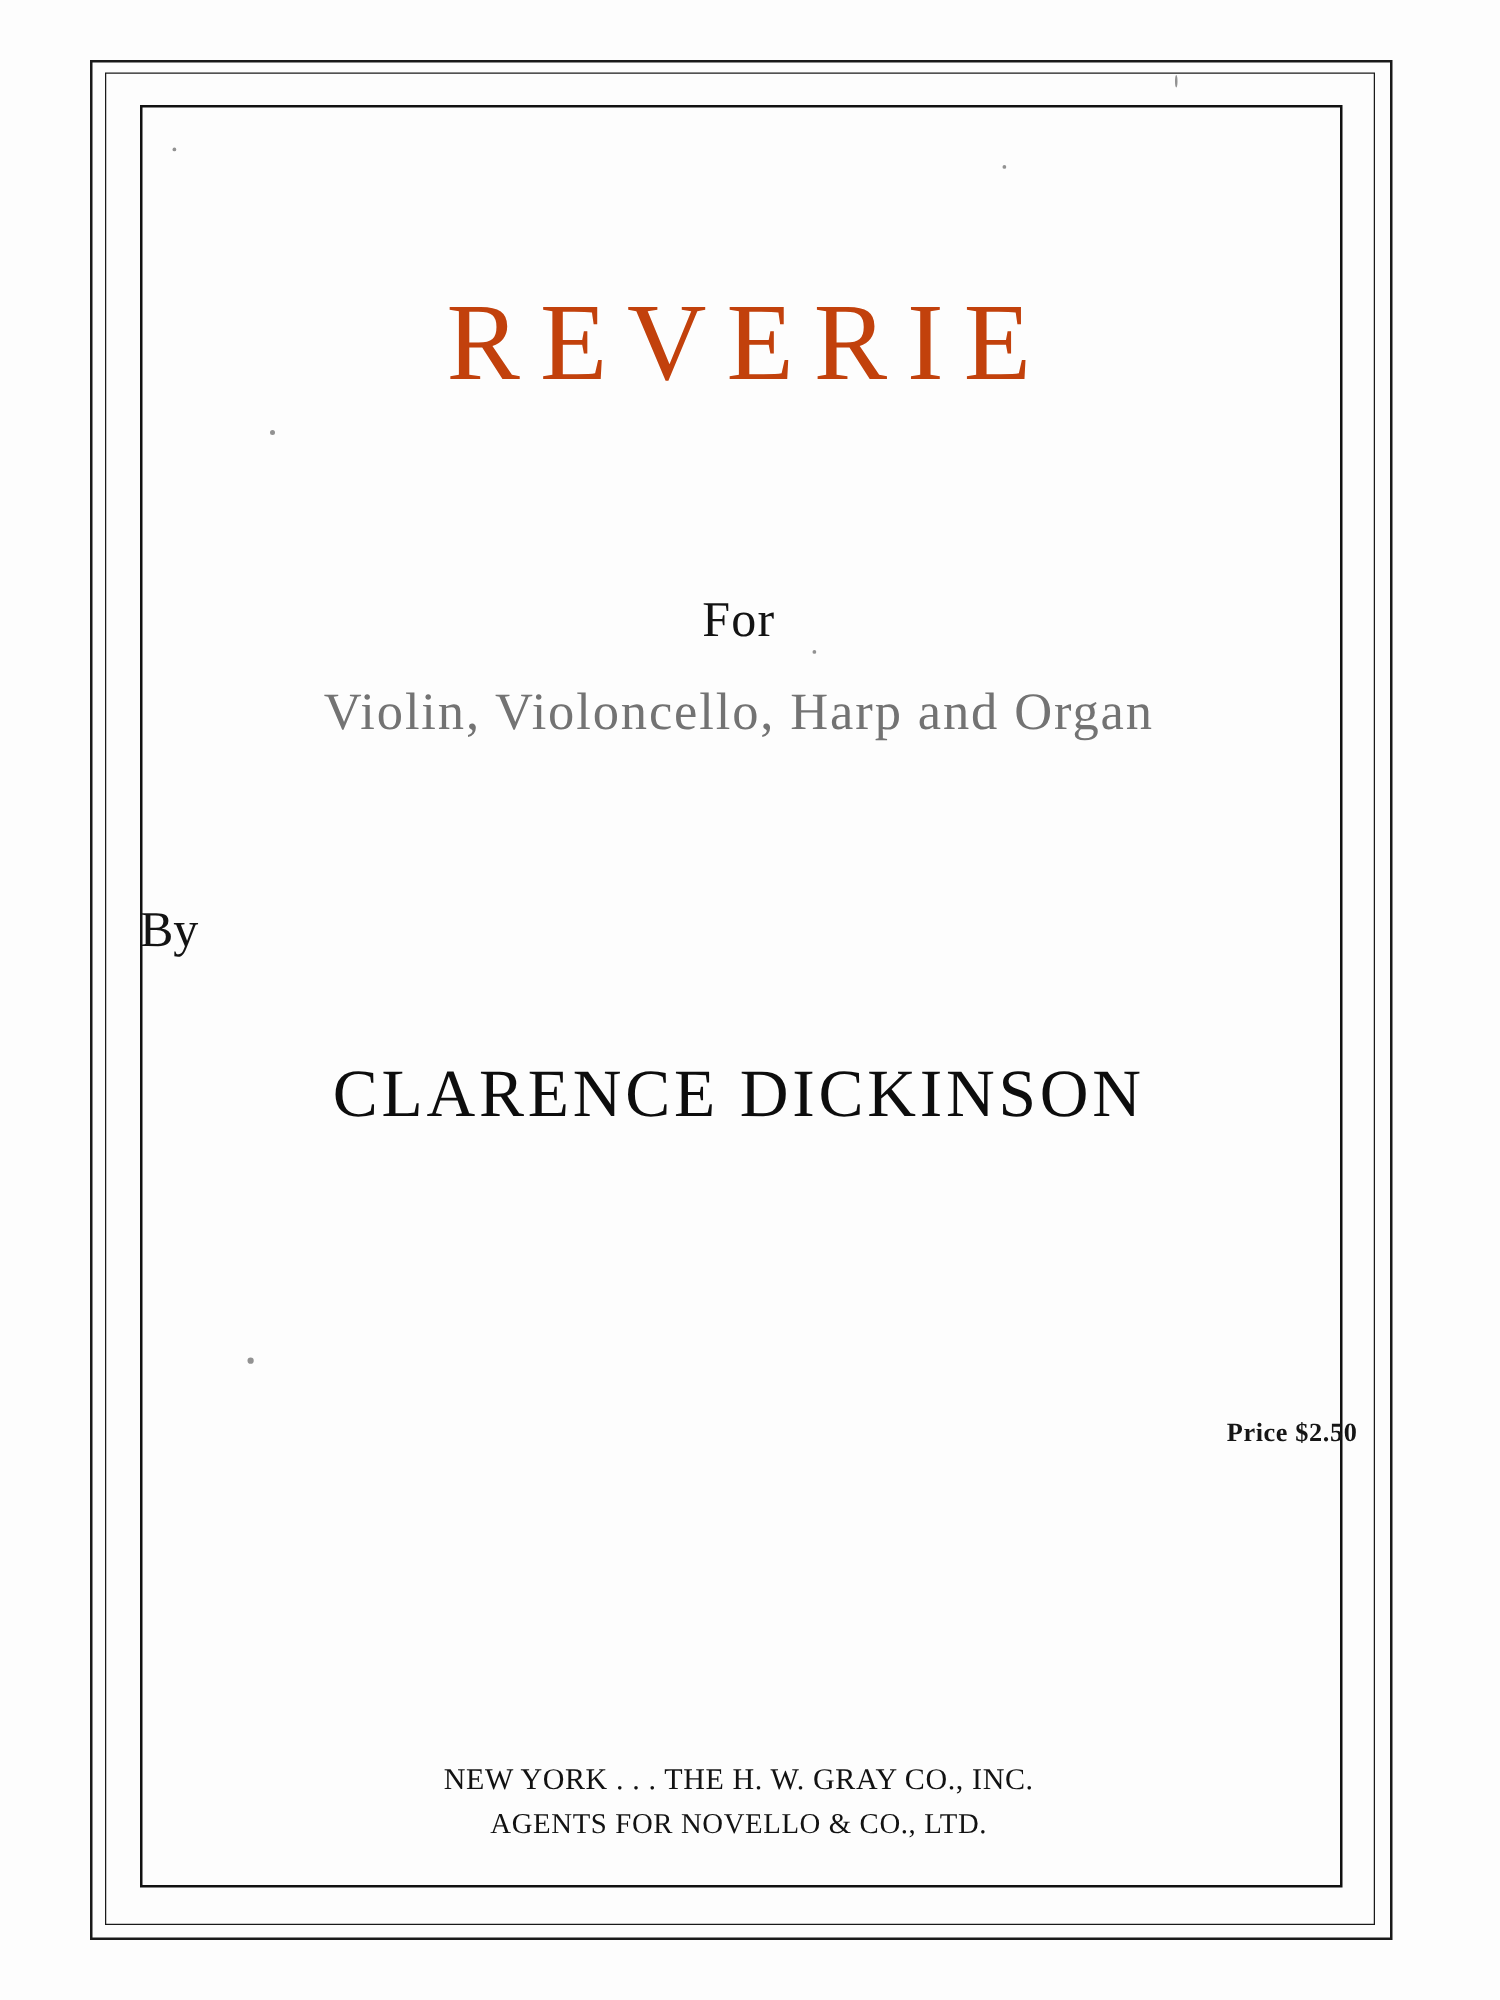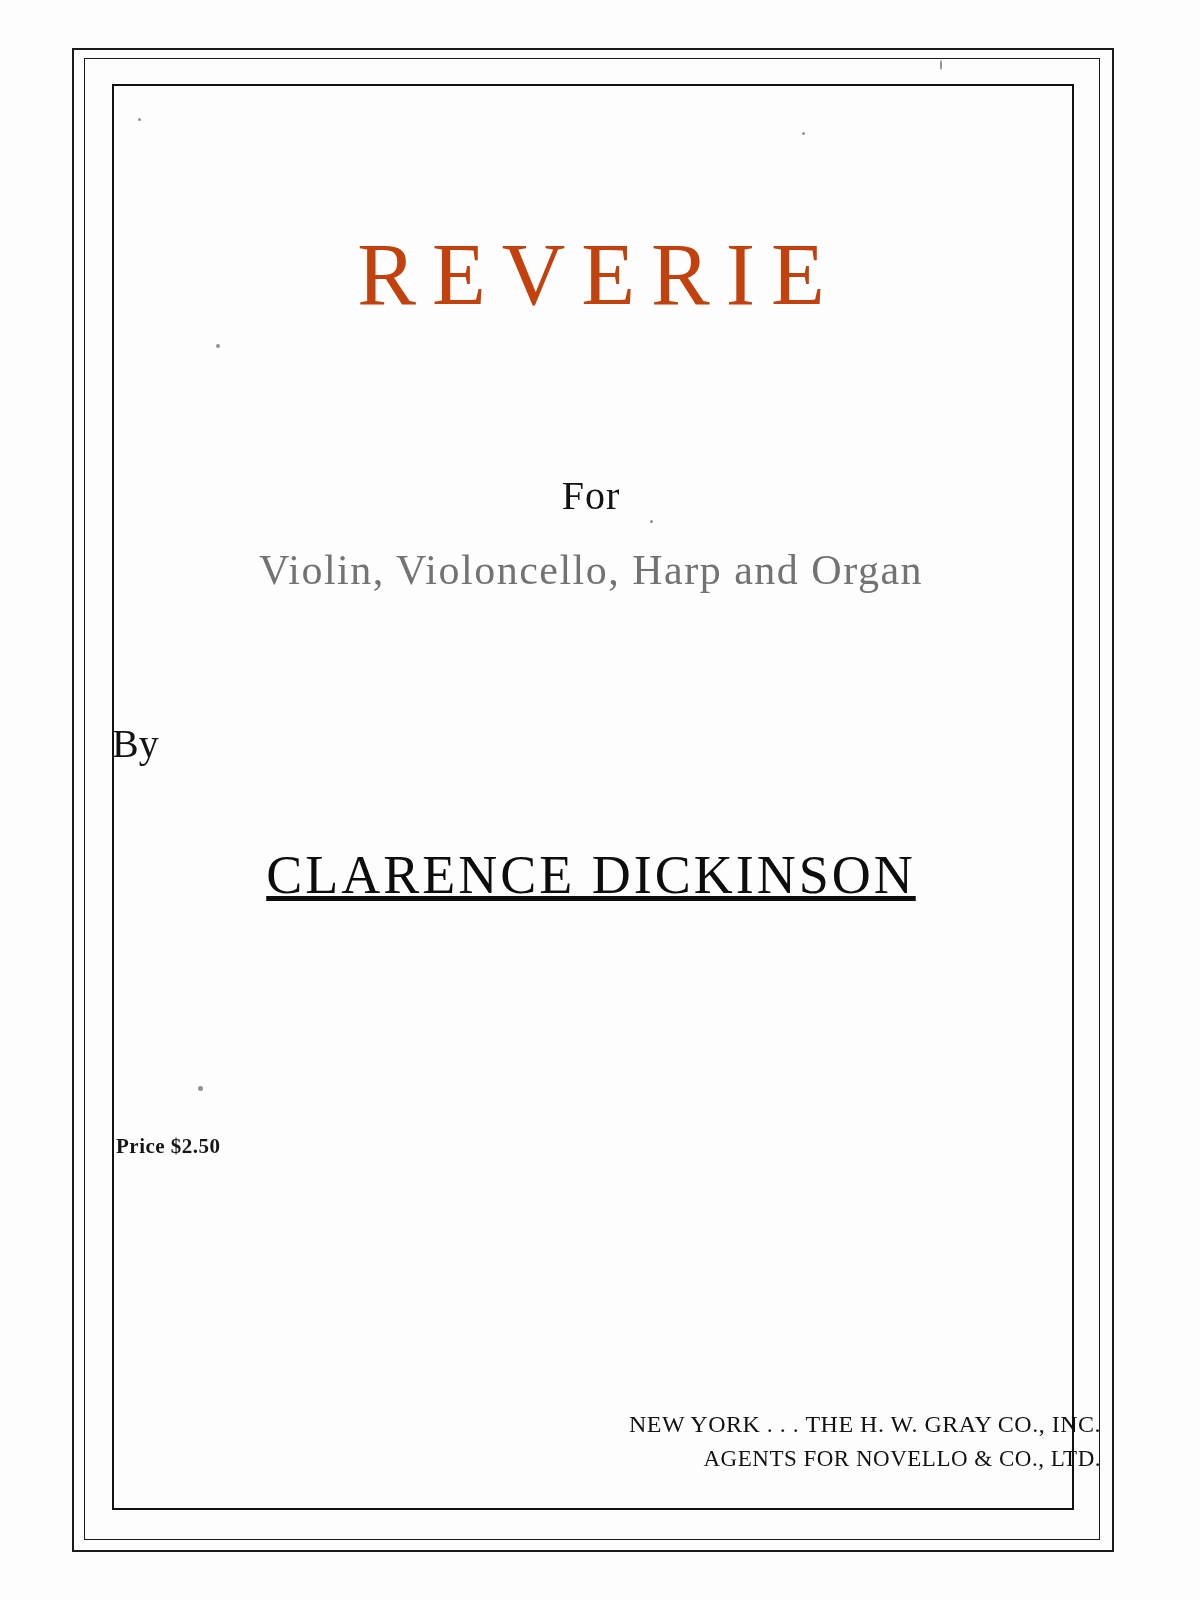--- a/index.html
+++ b/index.html
@@ -109,43 +109,41 @@
 
   .composer {
     position: absolute;
     top: 760px;
     left: 0;
     width: 100%;
     text-align: center;
     font-size: 54px;
     letter-spacing: 3px;
     color: #0d0d0d;
-    text-decoration: underline;
   }
 
   .price {
     position: absolute;
     top: 1050px;
-    left: 4px;
+    left: 16px;
     width: 100%;
-    text-align: left;
+    text-align: right;
     font-size: 21px;
     letter-spacing: 0.5px;
     color: #161616;
     font-weight: 600;
   }
 
   .imprint {
     position: absolute;
     bottom: 30px;
     left: 0;
     width: 100%;
-    text-align: right;
+    text-align: center;
     line-height: 1.5;
-    padding-left: 31px;
   }
   .imprint .line1 {
     font-size: 24px;
     letter-spacing: 0.5px;
     color: #121212;
   }
   .imprint .line2 {
     font-size: 23px;
     letter-spacing: 0.5px;
     color: #121212;

